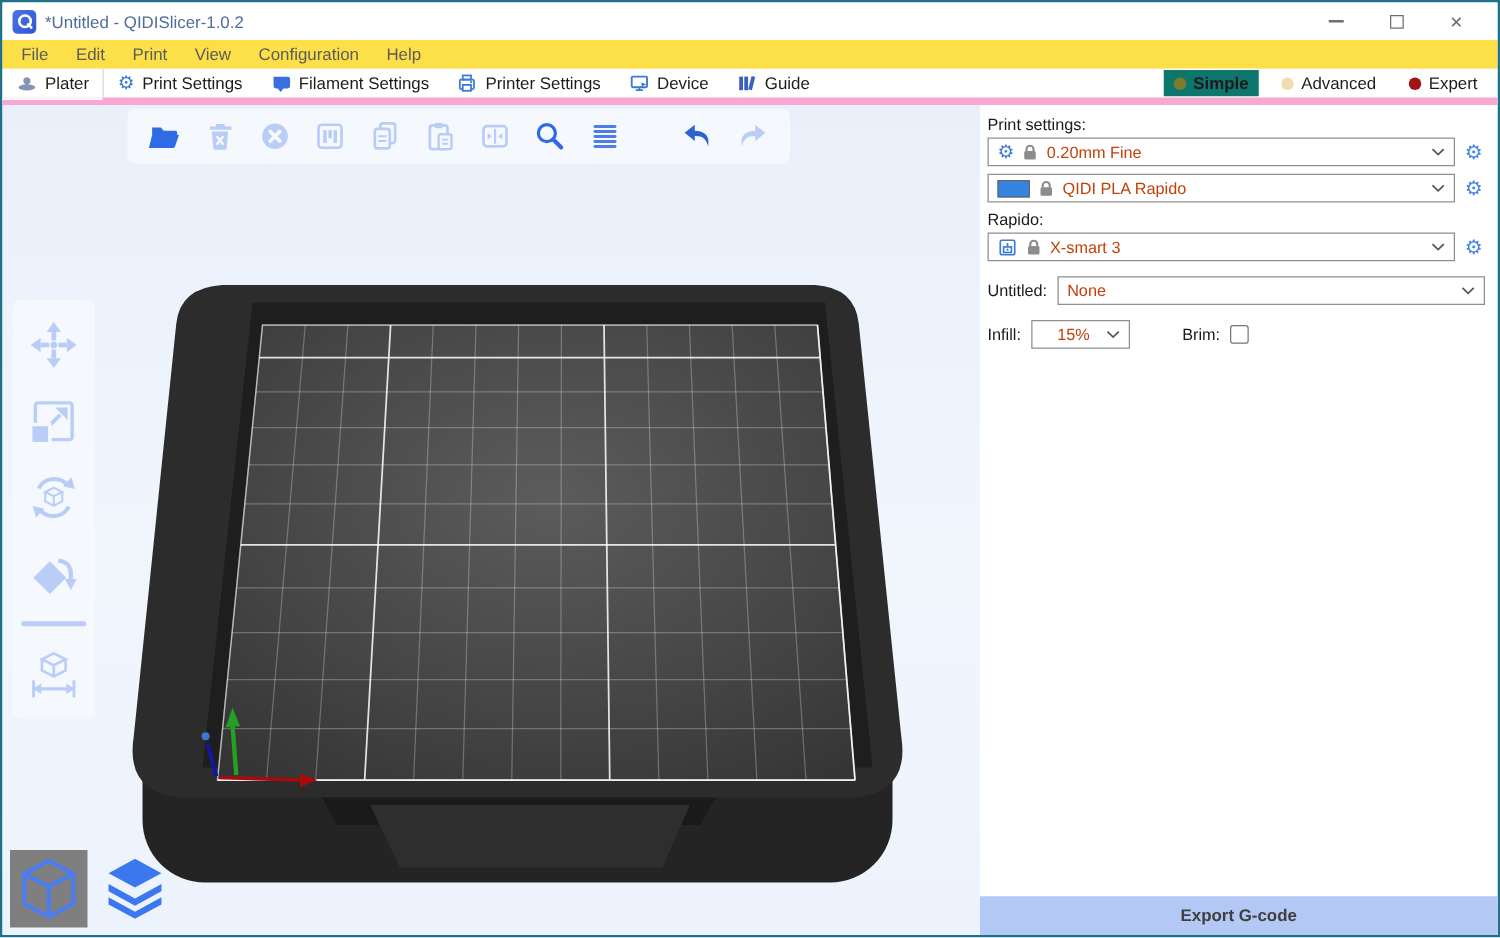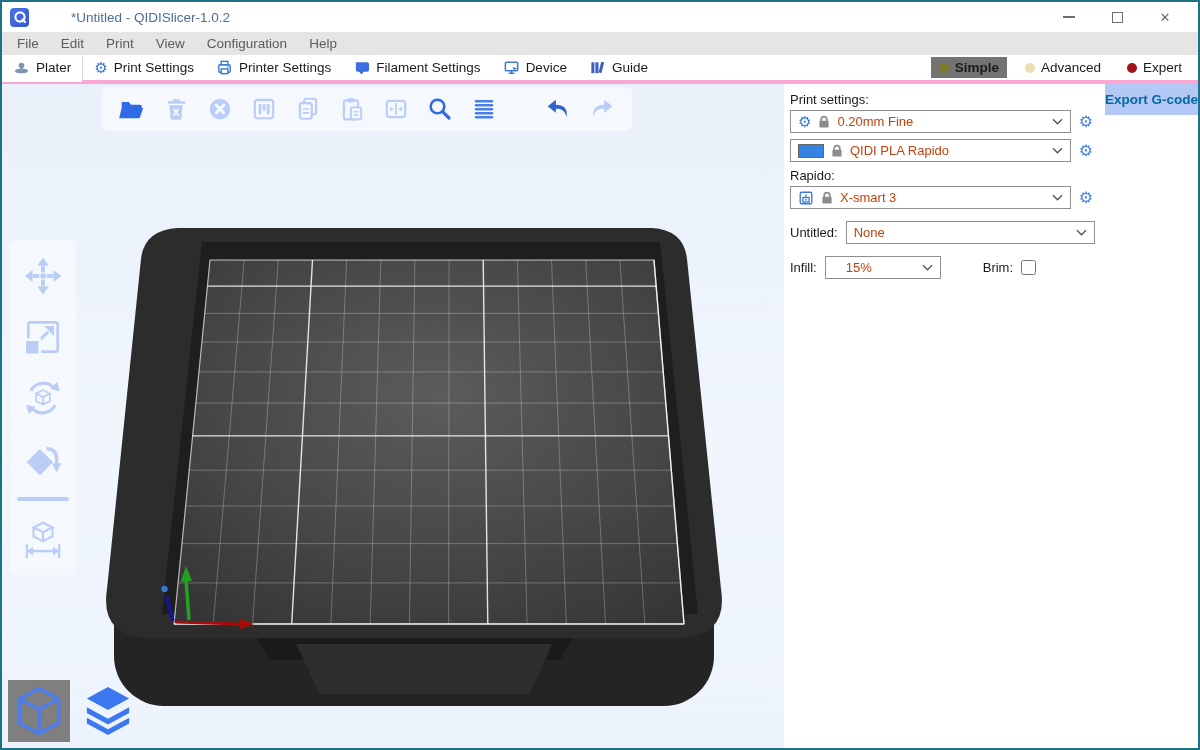--- a/index.html
+++ b/index.html
@@ -5,41 +5,41 @@
   * { box-sizing: border-box; margin: 0; padding: 0; }
   html,body { width:1200px; height:750px; overflow:hidden;
     font-family:"Liberation Sans", sans-serif; }
   .window { width:1200px; height:750px; border:2px solid #1e7186;
     background:#fff; display:flex; flex-direction:column; }
 
   
   .titlebar { height:30px; display:flex; align-items:center; padding:0 8px; background:#fff; flex:0 0 auto; }
   .appicon { width:19px; height:19px; border-radius:4px; background:linear-gradient(135deg,#4a74e8,#3356cf);
     display:flex; align-items:center; justify-content:center; margin-right:7px; }
-  .title-text { font-size:13.5px; color:#4e6d9b;margin-left:35px; }
+  .title-text { font-size:13.5px; color:#4e6d9b; }
   .win-controls { margin-left:auto; display:flex; align-items:center; gap:34px; padding-right:18px; }
   .wc { width:14px; height:14px; display:flex; align-items:center; justify-content:center; color:#6e6e6e; font-size:13px; cursor:default; }
   .wc-min-bar { width:12px; height:1.5px; background:#6e6e6e; }
   .wc-max-box { width:11px; height:11px; border:1.3px solid #6e6e6e; }
 
   
-  .menubar { height:23px; display:flex; align-items:center; padding:0 4px; background:#e5e5e5; flex:0 0 auto; }
+  .menubar { height:23px; display:flex; align-items:center; padding:0 4px; background:#fde047; flex:0 0 auto; }
   .menu-item { font-size:13.5px; color:#5c5c5c; padding:0 11px; cursor:default; }
 
   
   .tabbar { height:29px; display:flex; align-items:stretch; background:#fff;
-    border-bottom:4px solid #f9a8d4; flex:0 0 auto; }
+    border-bottom:6px solid #f9a8d4; flex:0 0 auto; }
   .tab { display:flex; align-items:center; gap:6px; padding:0 11px; font-size:13.5px; color:#1c1c1c; position:relative; cursor:default; }
   .tab.active { border-right:1px solid #d9d9d9; }
   .tab.active::after { content:''; position:absolute; left:0; right:0; bottom:-2px; height:2px; background:#fff; }
   .tab svg { display:block; }
   .gear-glyph { color:#3a7bd5; font-size:15px; line-height:1; }
   .modes { margin-left:auto; display:flex; align-items:center; gap:10px; padding-right:8px; }
   .mode { display:flex; align-items:center; gap:6px; font-size:13.5px; color:#1c1c1c; padding:3px 8px; cursor:default; }
-  .mode.active { background:#737373; font-weight:bold; }
+  .mode.active { background:#0f766e; font-weight:bold; }
   .dot { width:10px; height:10px; border-radius:50%; display:inline-block; }
 
   
   .main { flex:1; display:flex; min-height:0; }
   .viewport { width:782px; position:relative; background:linear-gradient(180deg,#e9f0fa 0%,#f1f6fd 55%,#edf3fc 100%); overflow:hidden; }
 
   .top-toolbar { position:absolute; left:100px; top:3px; height:44px; background:#f5f9fe; border-radius:6px;
     display:flex; align-items:center; gap:12px; padding:0 14px; }
   .tbtn { width:32px; height:32px; display:flex; align-items:center; justify-content:center; cursor:default; }
   .tbtn svg { display:block; }
@@ -50,38 +50,38 @@
   .ltbtn { width:46px; height:46px; display:flex; align-items:center; justify-content:center; cursor:default; }
   .lt-sep { width:52px; height:4px; background:#b9cdf6; border-radius:2px; }
 
   .bed-svg { position:absolute; left:0; top:0; }
 
   .view-switch { position:absolute; left:6px; bottom:6px; display:flex; align-items:flex-end; gap:10px; }
   .vs-tile { width:62px; height:62px; background:#7f7f7f; display:flex; align-items:center; justify-content:center; cursor:default; }
   .vs-plain { width:56px; height:60px; display:flex; align-items:center; justify-content:center; cursor:default; }
 
   
-  .right-panel { flex:1; background:#fff; display:flex; }
+  .right-panel { flex:1; background:#fff; display:flex; flex-direction:column; }
   .rp-content { flex:1; padding:5px 8px 0 6px; }
   .rp-label { font-size:13px; color:#1a1a1a; margin:3px 0 3px 0; }
   .combo-row { display:flex; align-items:center; margin-bottom:6px; }
   .combo { flex:1; height:23px; border:1px solid #8f8f8f; background:#fff; display:flex; align-items:center;
     padding:0 7px; gap:7px; cursor:default; }
   .combo-text { font-size:13px; color:#c2410c; flex:1; white-space:nowrap; overflow:hidden; }
   .chev { flex:0 0 auto; }
   .gear-btn { width:22px; display:flex; justify-content:center; margin-left:4px; font-size:16px; color:#4a86e8; cursor:default; }
   .swatch { width:26px; height:14px; border:1px solid #666; flex:0 0 auto; }
   .inline-row { display:flex; align-items:center; margin-top:12px; margin-bottom:4px; }
   .inline-label { font-size:13px; color:#1a1a1a; margin-right:8px; }
   .supports-combo { flex:1; margin-right:2px; }
-  .infill-combo { width:116px; flex:0 0 auto;padding-left:20px; }
+  .infill-combo { width:79px; flex:0 0 auto;padding-left:20px; }
   .brim-label { margin-left:42px; }
   .brim-check { width:15px; height:15px; accent-color:#3a7bd5; }
   .export-btn { height:31px; background:#b3c8f5; display:flex; align-items:center; justify-content:center;
-    font-size:13.5px; font-weight:bold; color:#0369a1; cursor:default; }
+    font-size:13.5px; font-weight:bold; color:#404040; cursor:default; }
 </style>
 </head>
 <body>
 
 <div class="window">
 
   <div class="titlebar">
     <div class="appicon">
       <svg width="14" height="14" viewBox="0 0 14 14">
           <circle cx="7" cy="7" r="4.6" fill="none" stroke="#fff" stroke-width="2.1"></circle>
@@ -116,33 +116,33 @@
           <path d="M9 7 L9 11" stroke="#8494b8" stroke-width="2"></path>
           <ellipse cx="9" cy="12.6" rx="7" ry="2.6" fill="#8494b8"></ellipse>
         </svg>
       <span>Plater</span>
     </div>
     <div class="tab">
       <span class="gear-glyph">⚙</span>
       <span>Print Settings</span>
     </div>
     <div class="tab">
+      <svg width="17" height="17" viewBox="0 0 18 18">
+          <path d="M3 3.5 h12 a2 2 0 0 1 2 2 v6 a2 2 0 0 1 -2 2 h-3.6 L9 16.5 6.6 13.5 H5 a2 2 0 0 1 -2 -2 z" fill="#3a6fe0"></path>
+        </svg>
+      <span>Filament Settings</span>
+    </div>
+    <div class="tab">
       <svg width="17" height="17" viewBox="0 0 18 18" fill="none" stroke="#3a7bd5" stroke-width="1.5">
           <rect x="3" y="6" width="12" height="8" rx="1"></rect>
           <rect x="5.5" y="2.5" width="7" height="3.5"></rect>
           <rect x="5.5" y="10.5" width="7" height="5" fill="#fff"></rect>
           <circle cx="12.6" cy="8.2" r="0.9" fill="#3a7bd5" stroke="none"></circle>
         </svg>
       <span>Printer Settings</span>
-    </div>
-    <div class="tab">
-      <svg width="17" height="17" viewBox="0 0 18 18">
-          <path d="M3 3.5 h12 a2 2 0 0 1 2 2 v6 a2 2 0 0 1 -2 2 h-3.6 L9 16.5 6.6 13.5 H5 a2 2 0 0 1 -2 -2 z" fill="#3a6fe0"></path>
-        </svg>
-      <span>Filament Settings</span>
     </div>
     <div class="tab">
       <svg width="17" height="17" viewBox="0 0 18 18">
           <rect x="2.5" y="3.5" width="13" height="9" rx="1" fill="none" stroke="#3a7bd5" stroke-width="1.6"></rect>
           <path d="M9 12.5 V14.5 M6 15 H12" stroke="#3a7bd5" stroke-width="1.5"></path>
           <polygon points="10.5,8.5 15,10 12.5,11 11.5,13.2" fill="#3a7bd5"></polygon>
         </svg>
       <span>Device</span>
     </div>
     <div class="tab">

